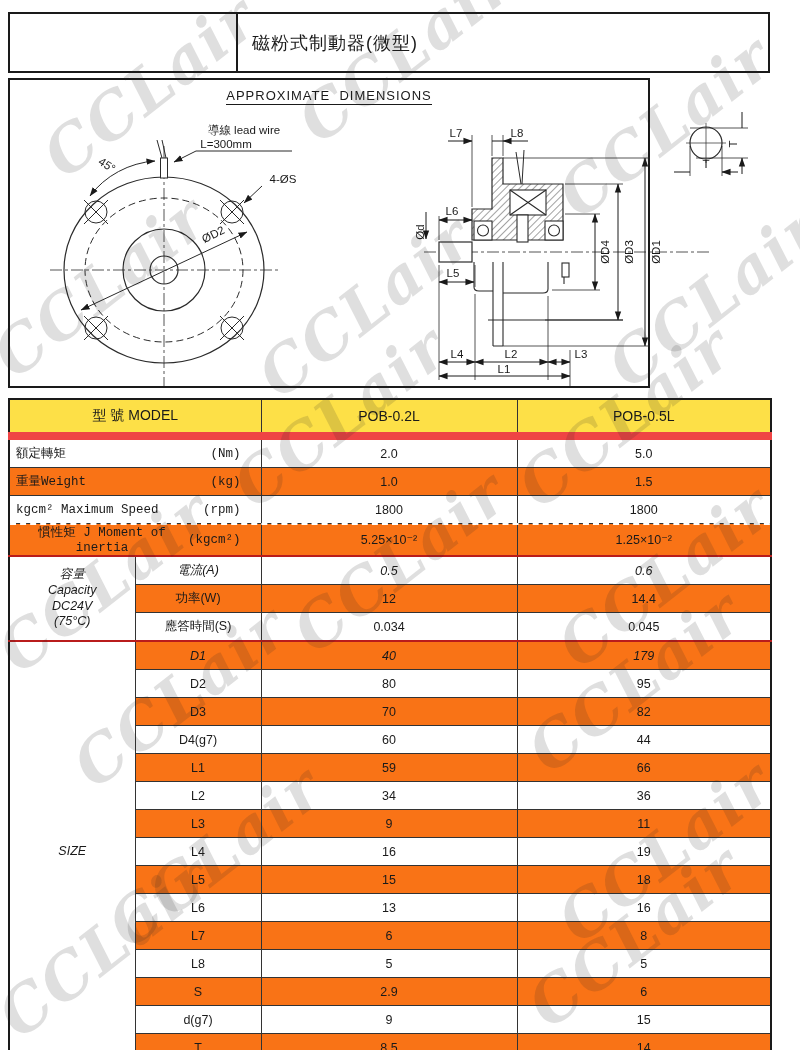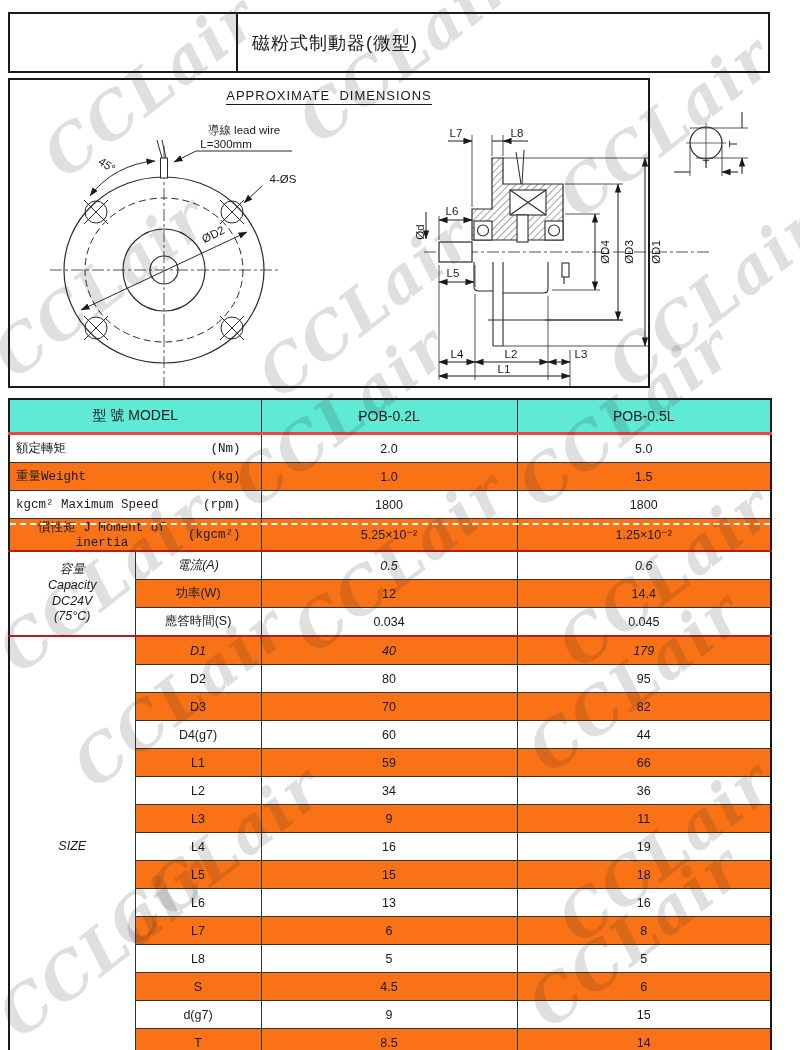--- a/index.html
+++ b/index.html
@@ -32,21 +32,21 @@
   table.spec{
     position:absolute;left:8px;top:398px;width:762px;z-index:1;
     border-collapse:collapse;table-layout:fixed;
     font-size:12.5px;
   }
   table.spec td{
     border:1px solid #333;padding:0 6px;height:27px;
     text-align:center;vertical-align:middle;background:#fff;
   }
   table.spec{border:2px solid #1a1a1a;}
-  tr.head td{height:32px;background:#5eead4;font-size:14px;border-bottom:3px solid #ef4444;}
+  tr.head td{height:32px;background:#fde047;font-size:14px;border-bottom:8px solid #ef4444;}
   tr.g td{background:#f97316;}
   td.bl2{border-left:2px solid #1a1a1a;}
   tr.sec td{border-top:2px solid #b91c1c;font-style:italic;}
   td.span-cell{background:#fff !important;white-space:pre-line;line-height:1.25;}
   td.lab{text-align:left;font-family:Liberation Mono, monospace;}
   .lab-flex{display:flex;justify-content:space-between;align-items:center;}
   .lab-flex .u{padding-right:14px;}
   
   .white-dash{
     position:absolute;left:0;top:523px;width:800px;height:0;
@@ -335,21 +335,21 @@
     <td class="bl2">6</td>
     <td class="bl2">8</td>
   </tr>
   <tr>
     <td>L8</td>
     <td class="bl2">5</td>
     <td class="bl2">5</td>
   </tr>
   <tr class="g">
     <td>S</td>
-    <td class="bl2">4.5</td>
+    <td class="bl2">2.9</td>
     <td class="bl2">6</td>
   </tr>
   <tr>
     <td>d(g7)</td>
     <td class="bl2">9</td>
     <td class="bl2">15</td>
   </tr>
   <tr class="g">
     <td>T</td>
     <td class="bl2">8.5</td>

